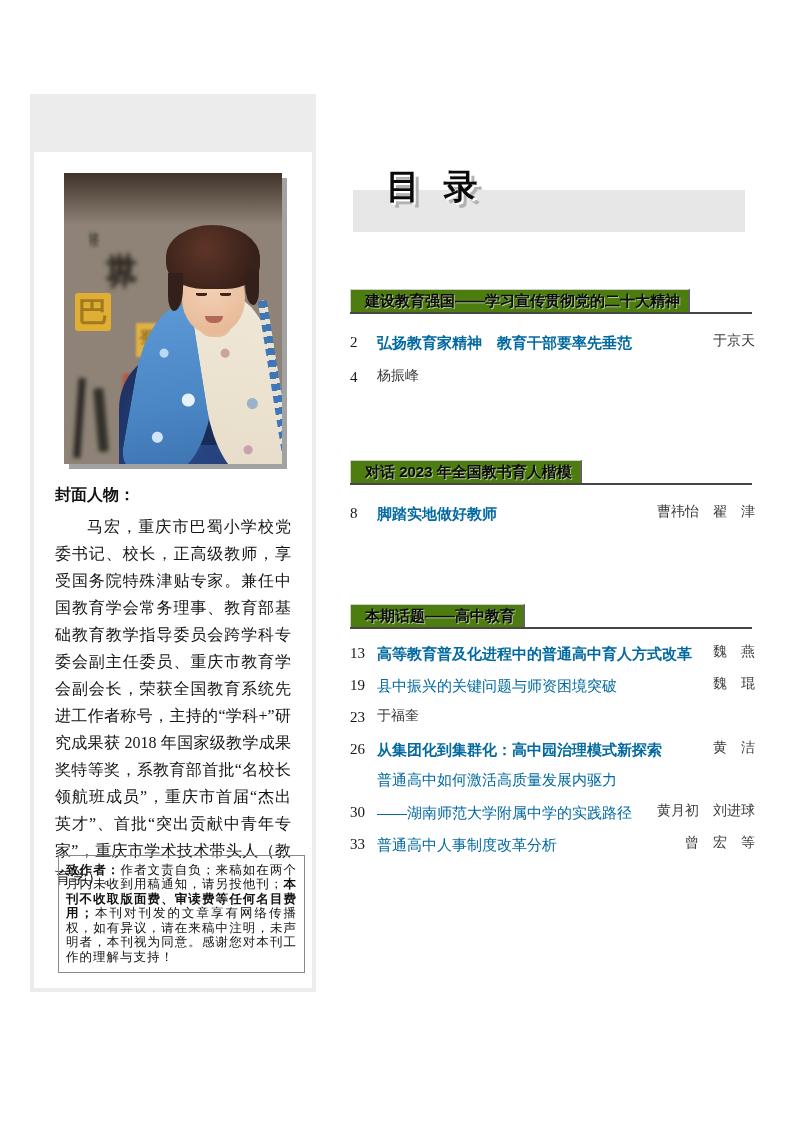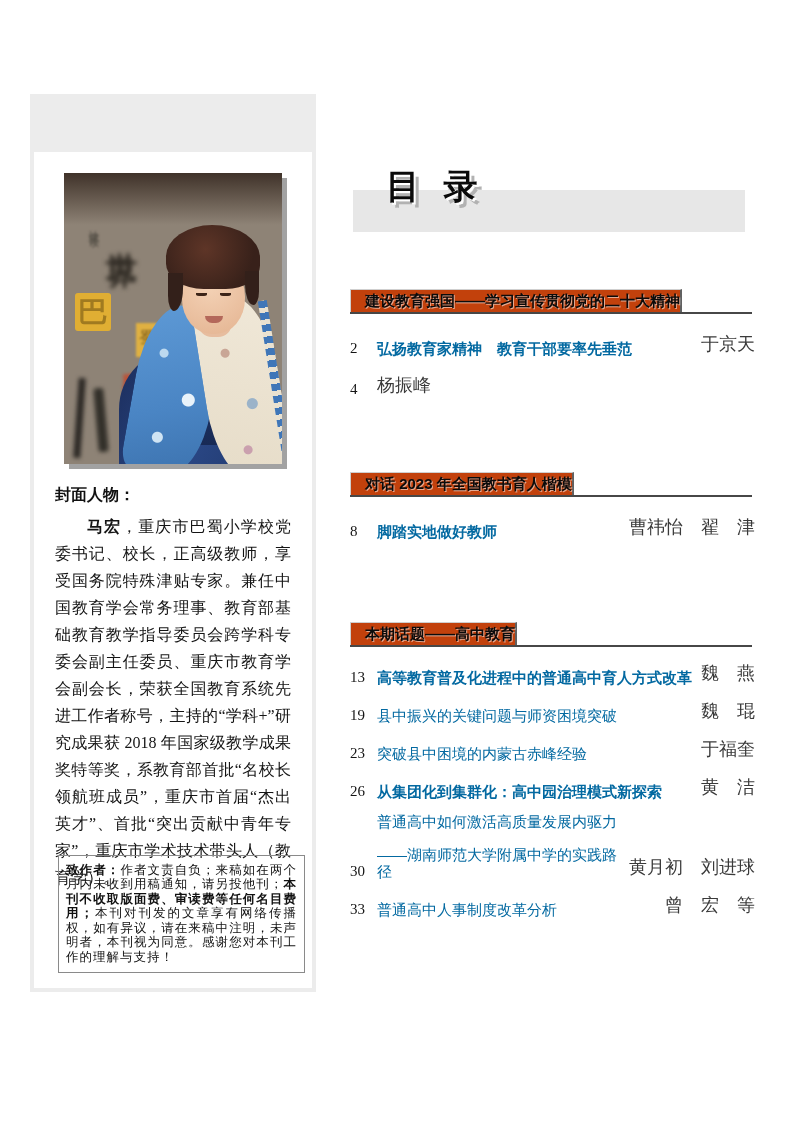--- a/index.html
+++ b/index.html
@@ -67,49 +67,49 @@
     background:radial-gradient(circle at 42% 38%,#5e3527,#38211a 72%);border-radius:54% 56% 40% 44%;}
   .ph-hair::before{content:"";position:absolute;left:2px;top:48px;width:15px;height:38px;
     background:#33201a;border-radius:0 0 60% 40%;}
   .ph-hair::after{content:"";position:absolute;right:1px;top:46px;width:14px;height:34px;
     background:#33201a;border-radius:0 0 40% 60%;}
 
   .cover-label{margin:21px 0 0 21px;font-family:"Liberation Serif",serif;font-weight:bold;
     font-size:16px;color:#111;}
   .bio{margin:7px 21px 0 21px;font-family:"Liberation Serif",serif;font-size:16px;
     line-height:27px;text-align:justify;text-indent:2em;color:#141414;}
-  .bio b{font-weight:bold;}
+  .bio b{font-weight:normal;}
   .notice-box{position:absolute;left:24px;right:7px;bottom:15px;border:1px solid #8a8a8a;
     padding:7px 7px 8px;font-family:"Liberation Serif",serif;font-size:12.5px;line-height:14.5px;
     letter-spacing:1px;text-align:justify;color:#111;}
   .notice-box b{font-weight:bold;}
 
   
   .toc{position:absolute;left:350px;top:170px;width:408px;}
   .toc-banner{position:relative;height:62px;}
   .banner-bar{position:absolute;left:3px;right:13px;top:20px;height:42px;background:#e7e7e7;}
   .toc-title{position:absolute;left:36px;top:-6px;font-size:34px;font-weight:bold;color:#0a0a0a;
     word-spacing:10px;text-shadow:2px 2px 0 #ffffff,5px 5px 0 #b2b2b2;letter-spacing:2px;}
 
   .section-head{border-bottom:2px solid #474747;margin-right:6px;line-height:0;}
-  .section-bar{display:inline-block;line-height:17px;padding:2px 0 3px 14px;background:#c2410c;
+  .section-bar{display:inline-block;line-height:17px;padding:2px 8px 3px 14px;background:#4d7c0f;
     border-top:1px solid #cfcfcf;border-left:1px solid #cfcfcf;border-right:2px solid #616161;
     font-size:15px;font-weight:bold;color:#0b0b0b;text-shadow:1px 1px 0 rgba(255,255,255,.55);}
   .mt-s1{margin-top:57px;}
   .mt-s2{margin-top:74px;}
   .mt-s3{margin-top:82px;}
   .toc-items{margin-top:18px;}
   .toc-items.tight{margin-top:14px;}
   .toc-item{display:flex;align-items:flex-end;margin-bottom:16px;padding-right:3px;}
   .toc-items.tight .toc-item{margin-bottom:13px;}
   .num{width:27px;flex:0 0 27px;font-family:"Liberation Serif",serif;font-size:15px;color:#141414;}
   .t{flex:1;font-size:15px;color:#0369a1;padding-right:8px;line-height:17px;}
   .t .t2{margin-top:16px;}
   .toc-item.bold .t{font-weight:bold;}
-  .authors{font-family:"Liberation Serif",serif;font-size:18px;color:#3a3a3a;white-space:nowrap;
+  .authors{font-family:"Liberation Serif",serif;font-size:14px;color:#3a3a3a;white-space:nowrap;
     padding-bottom:1px;}
 </style>
 </head>
 <body>
 
 <div class="page">
 
   <div class="sidebar">
     <div class="sidebar-inner">
 
@@ -189,21 +189,20 @@
         <span class="t"><span class="t1">高等教育普及化进程中的普通高中育人方式改革</span></span>
         <span class="authors">魏　燕</span>
       </div>
       <div class="toc-item">
         <span class="num">19</span>
         <span class="t"><span class="t1">县中振兴的关键问题与师资困境突破</span></span>
         <span class="authors">魏　琨</span>
       </div>
       <div class="toc-item">
         <span class="num">23</span>
-        <span class="t"><span class="t1">突破县中困境的内蒙古赤峰经验</span></span>
         <span class="authors">于福奎</span>
       </div>
       <div class="toc-item bold">
         <span class="num">26</span>
         <span class="t"><span class="t1">从集团化到集群化：高中园治理模式新探索</span></span>
         <span class="authors">黄　洁</span>
       </div>
       <div class="toc-item">
         <span class="num">30</span>
         <span class="t">

